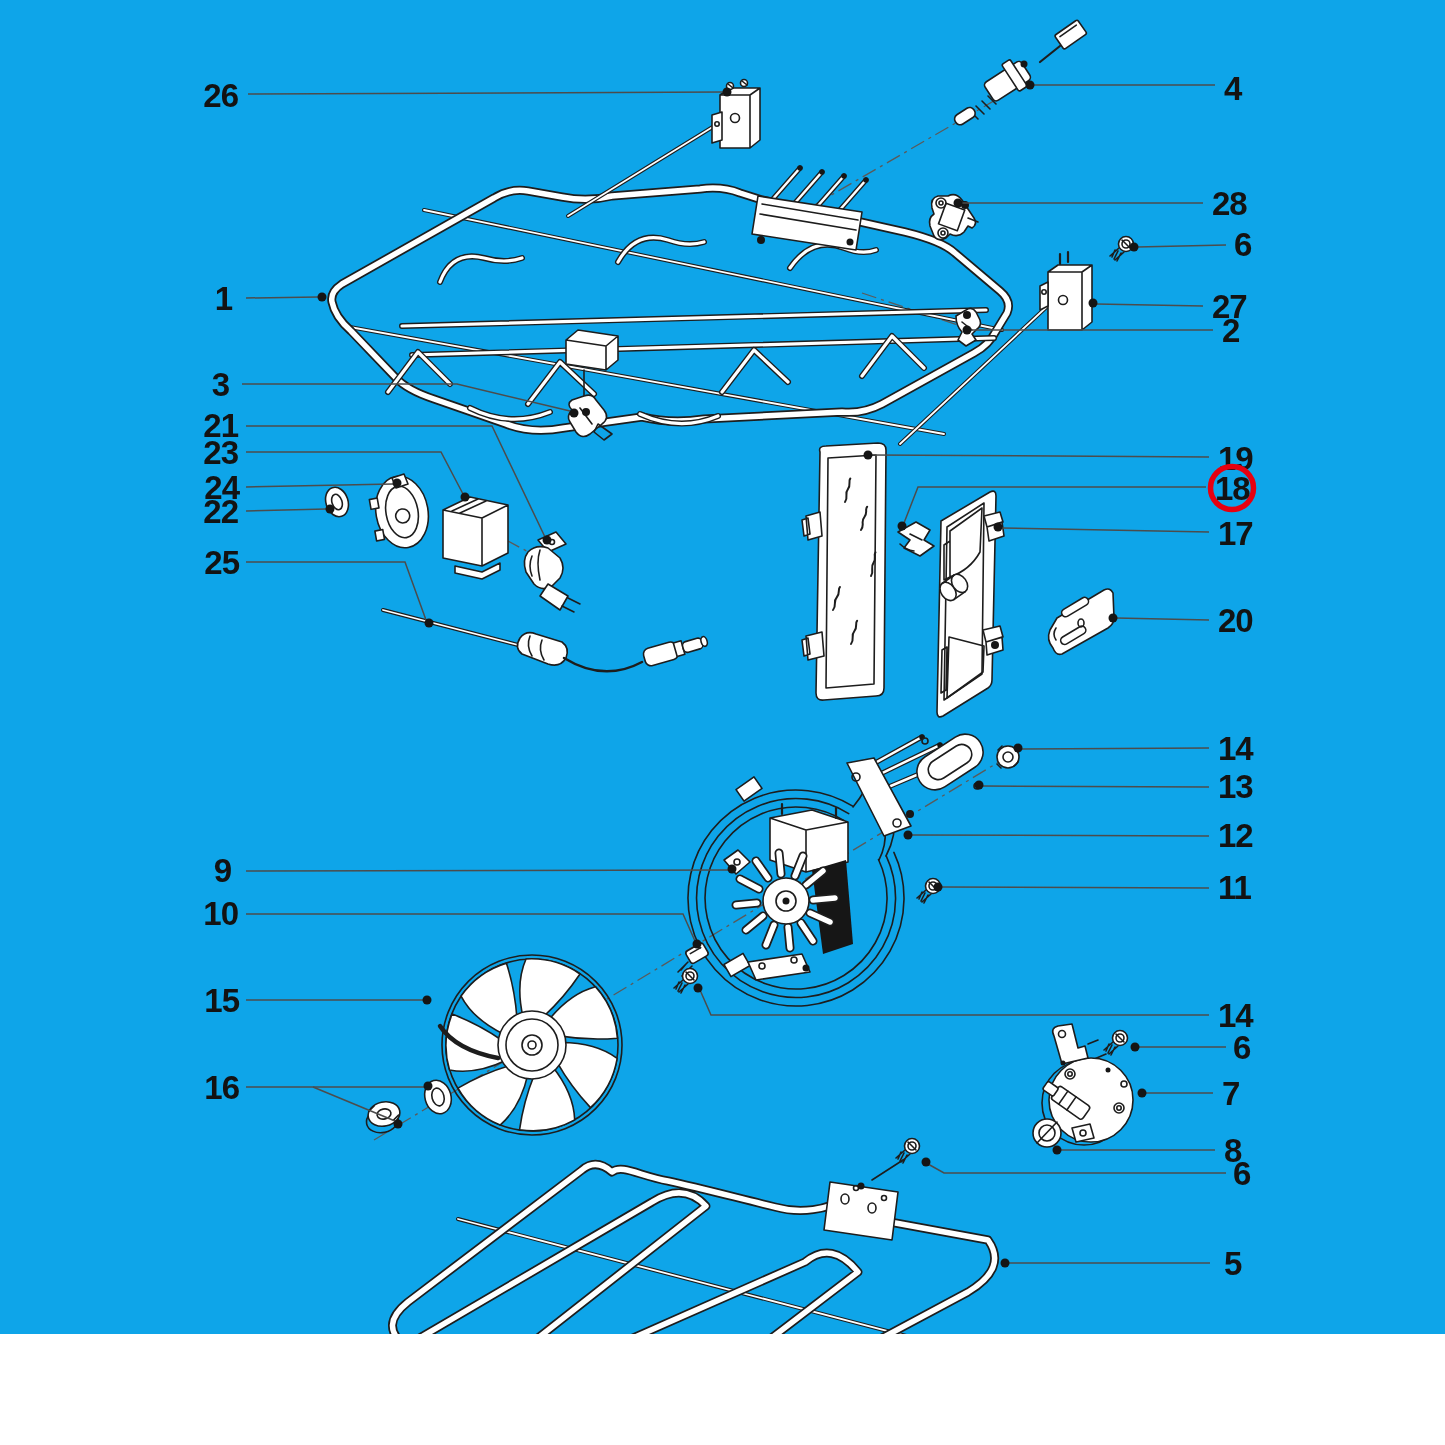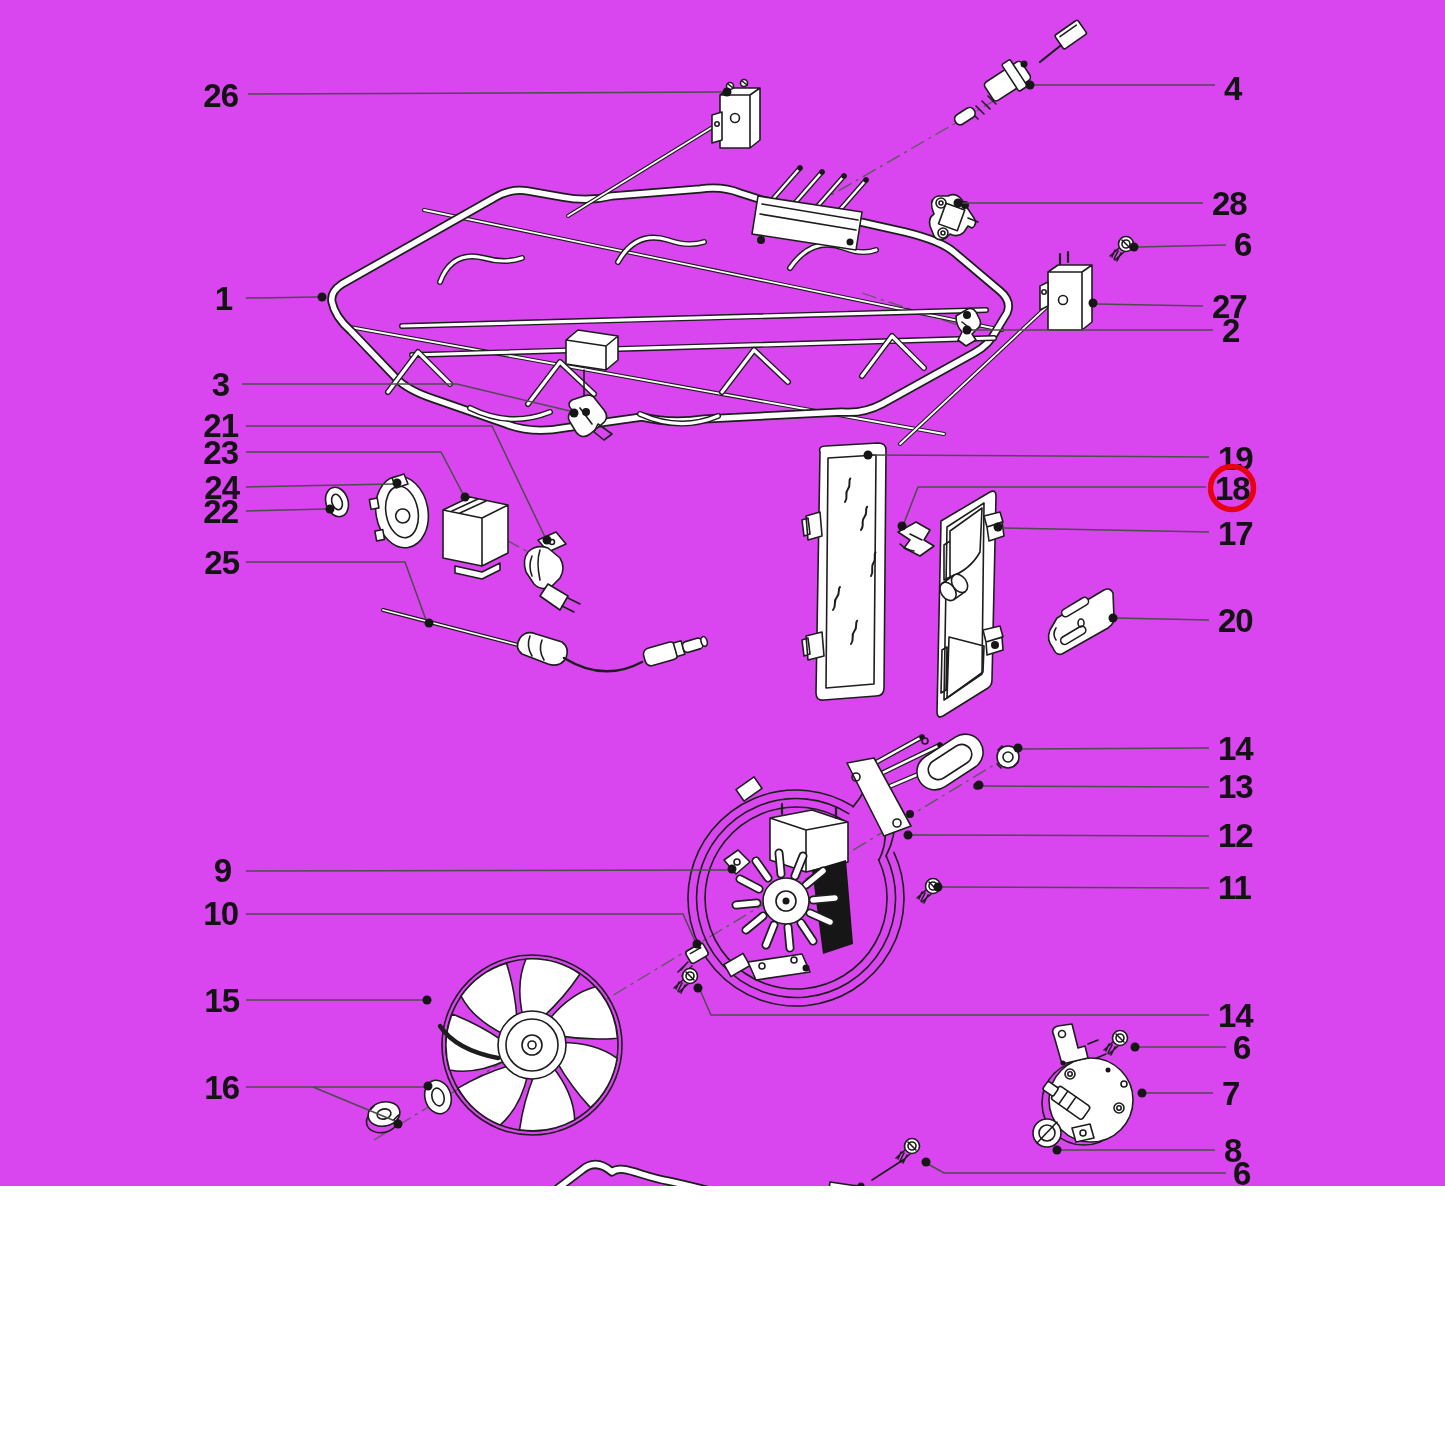--- a/index.html
+++ b/index.html
@@ -1,16 +1,16 @@
 <!DOCTYPE html>
 <html><head>
 <meta charset="utf-8">
 <style>
   html,body{margin:0;padding:0;background:#fff}
-  .stage{position:relative;width:1445px;height:1186px;background:#d946ef;overflow:hidden}
+  .stage{position:relative;width:1445px;height:1334px;background:#0ea5e9;overflow:hidden}
   svg{display:block}
   .o{fill:none;stroke:#1d1d1d;stroke-width:1.6;stroke-linejoin:round;stroke-linecap:round}
   .o2{fill:none;stroke:#1d1d1d;stroke-width:2.2;stroke-linejoin:round;stroke-linecap:round}
   .ow{fill:#ffffff;stroke:#1d1d1d;stroke-width:1.6;stroke-linejoin:round}
   .t9{fill:none;stroke:#1d1d1d;stroke-width:9;stroke-linejoin:round;stroke-linecap:round}
   .t55{fill:none;stroke:#ffffff;stroke-width:5.5;stroke-linejoin:round;stroke-linecap:round}
   .t6{fill:none;stroke:#1d1d1d;stroke-width:6;stroke-linejoin:round;stroke-linecap:round}
   .t32{fill:none;stroke:#ffffff;stroke-width:3.2;stroke-linejoin:round;stroke-linecap:round}
   .t4{fill:none;stroke:#1d1d1d;stroke-width:4;stroke-linejoin:round;stroke-linecap:round}
   .t18{fill:none;stroke:#ffffff;stroke-width:1.8;stroke-linejoin:round;stroke-linecap:round}

